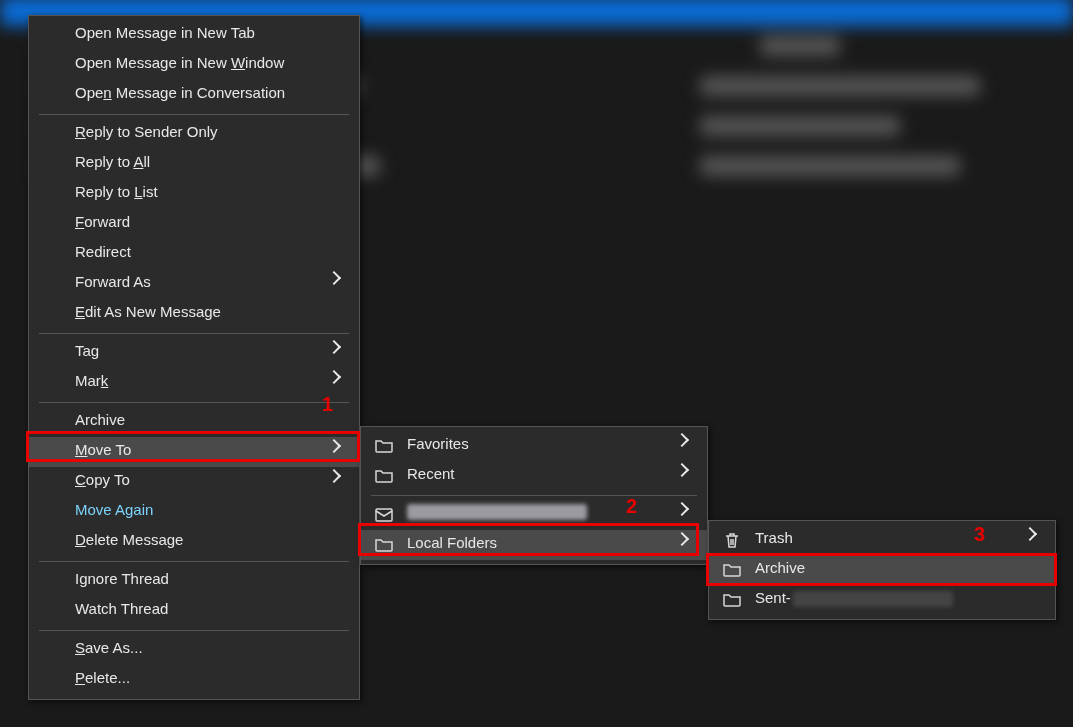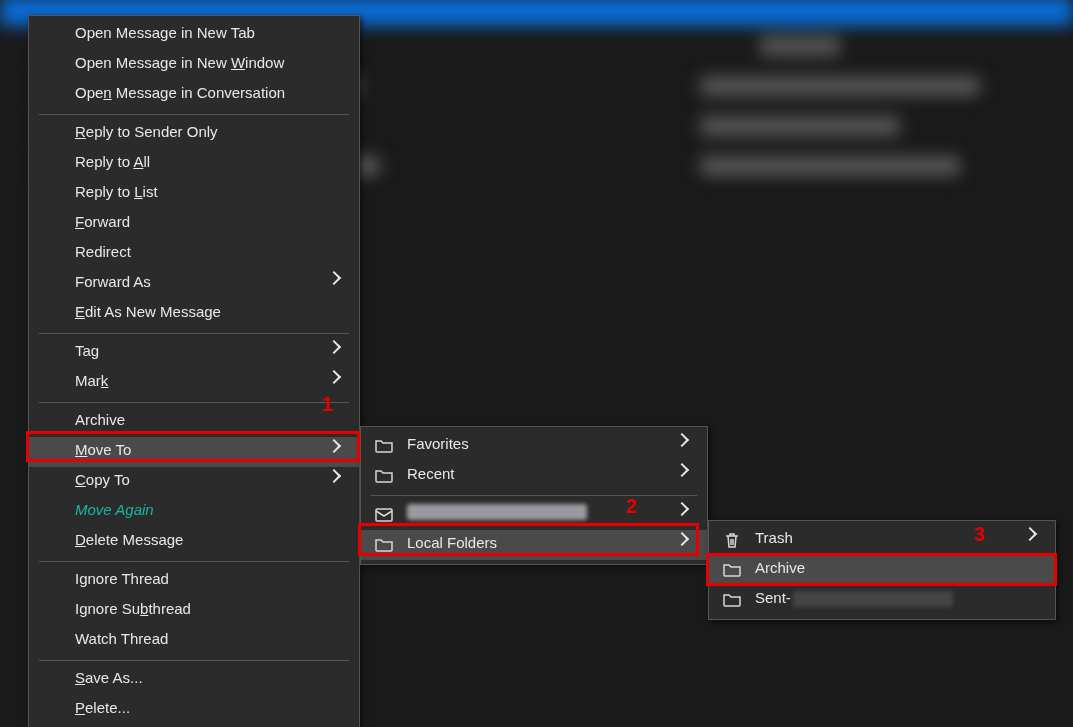--- a/index.html
+++ b/index.html
@@ -41,21 +41,21 @@
     .menu3 { left: 708px; top: 520px; width: 348px; z-index: 30; }
     .menu-item {
       display: flex;
       align-items: flex-start;
       padding: 4px 16px 4px 46px;
       height: 30px;
       position: relative;
       cursor: default;
     }
     .menu-item.hover { background: #4a4a4a; }
-    .menu-item.disabled { color: #14b8a6; font-style: italic; }
+    .menu-item.disabled { color: #7dd3fc; }
     .menu-item .label { flex: 1; white-space: nowrap; }
     .menu-item .u { text-decoration: underline; }
     .sep { height: 1px; background: #555; margin: 4px 10px; }
     .chevron {
       width: 10px; height: 10px;
       border-right: 2px solid #e8e8e8;
       border-top: 2px solid #e8e8e8;
       transform: rotate(45deg);
       margin-right: 4px;
     }
@@ -175,23 +175,20 @@
       <span class="label">Move Again</span>
     </div>
   <div class="menu-item">
       <span class="label"><span class="u">D</span><span>elete Message</span></span>
     </div>
   <div class="sep"></div>
   <div class="menu-item">
       <span class="label">Ignore Thread</span>
     </div>
   <div class="menu-item">
-      <span class="label"><span>Ignore Su</span><span class="u">b</span><span>thread</span></span>
-    </div>
-  <div class="menu-item">
       <span class="label">Watch Thread</span>
     </div>
   <div class="sep"></div>
   <div class="menu-item">
       <span class="label"><span class="u">S</span><span>ave As...</span></span>
     </div>
   <div class="menu-item">
       <span class="label"><span class="u">P</span><span>elete...</span></span>
     </div>
 </div>

